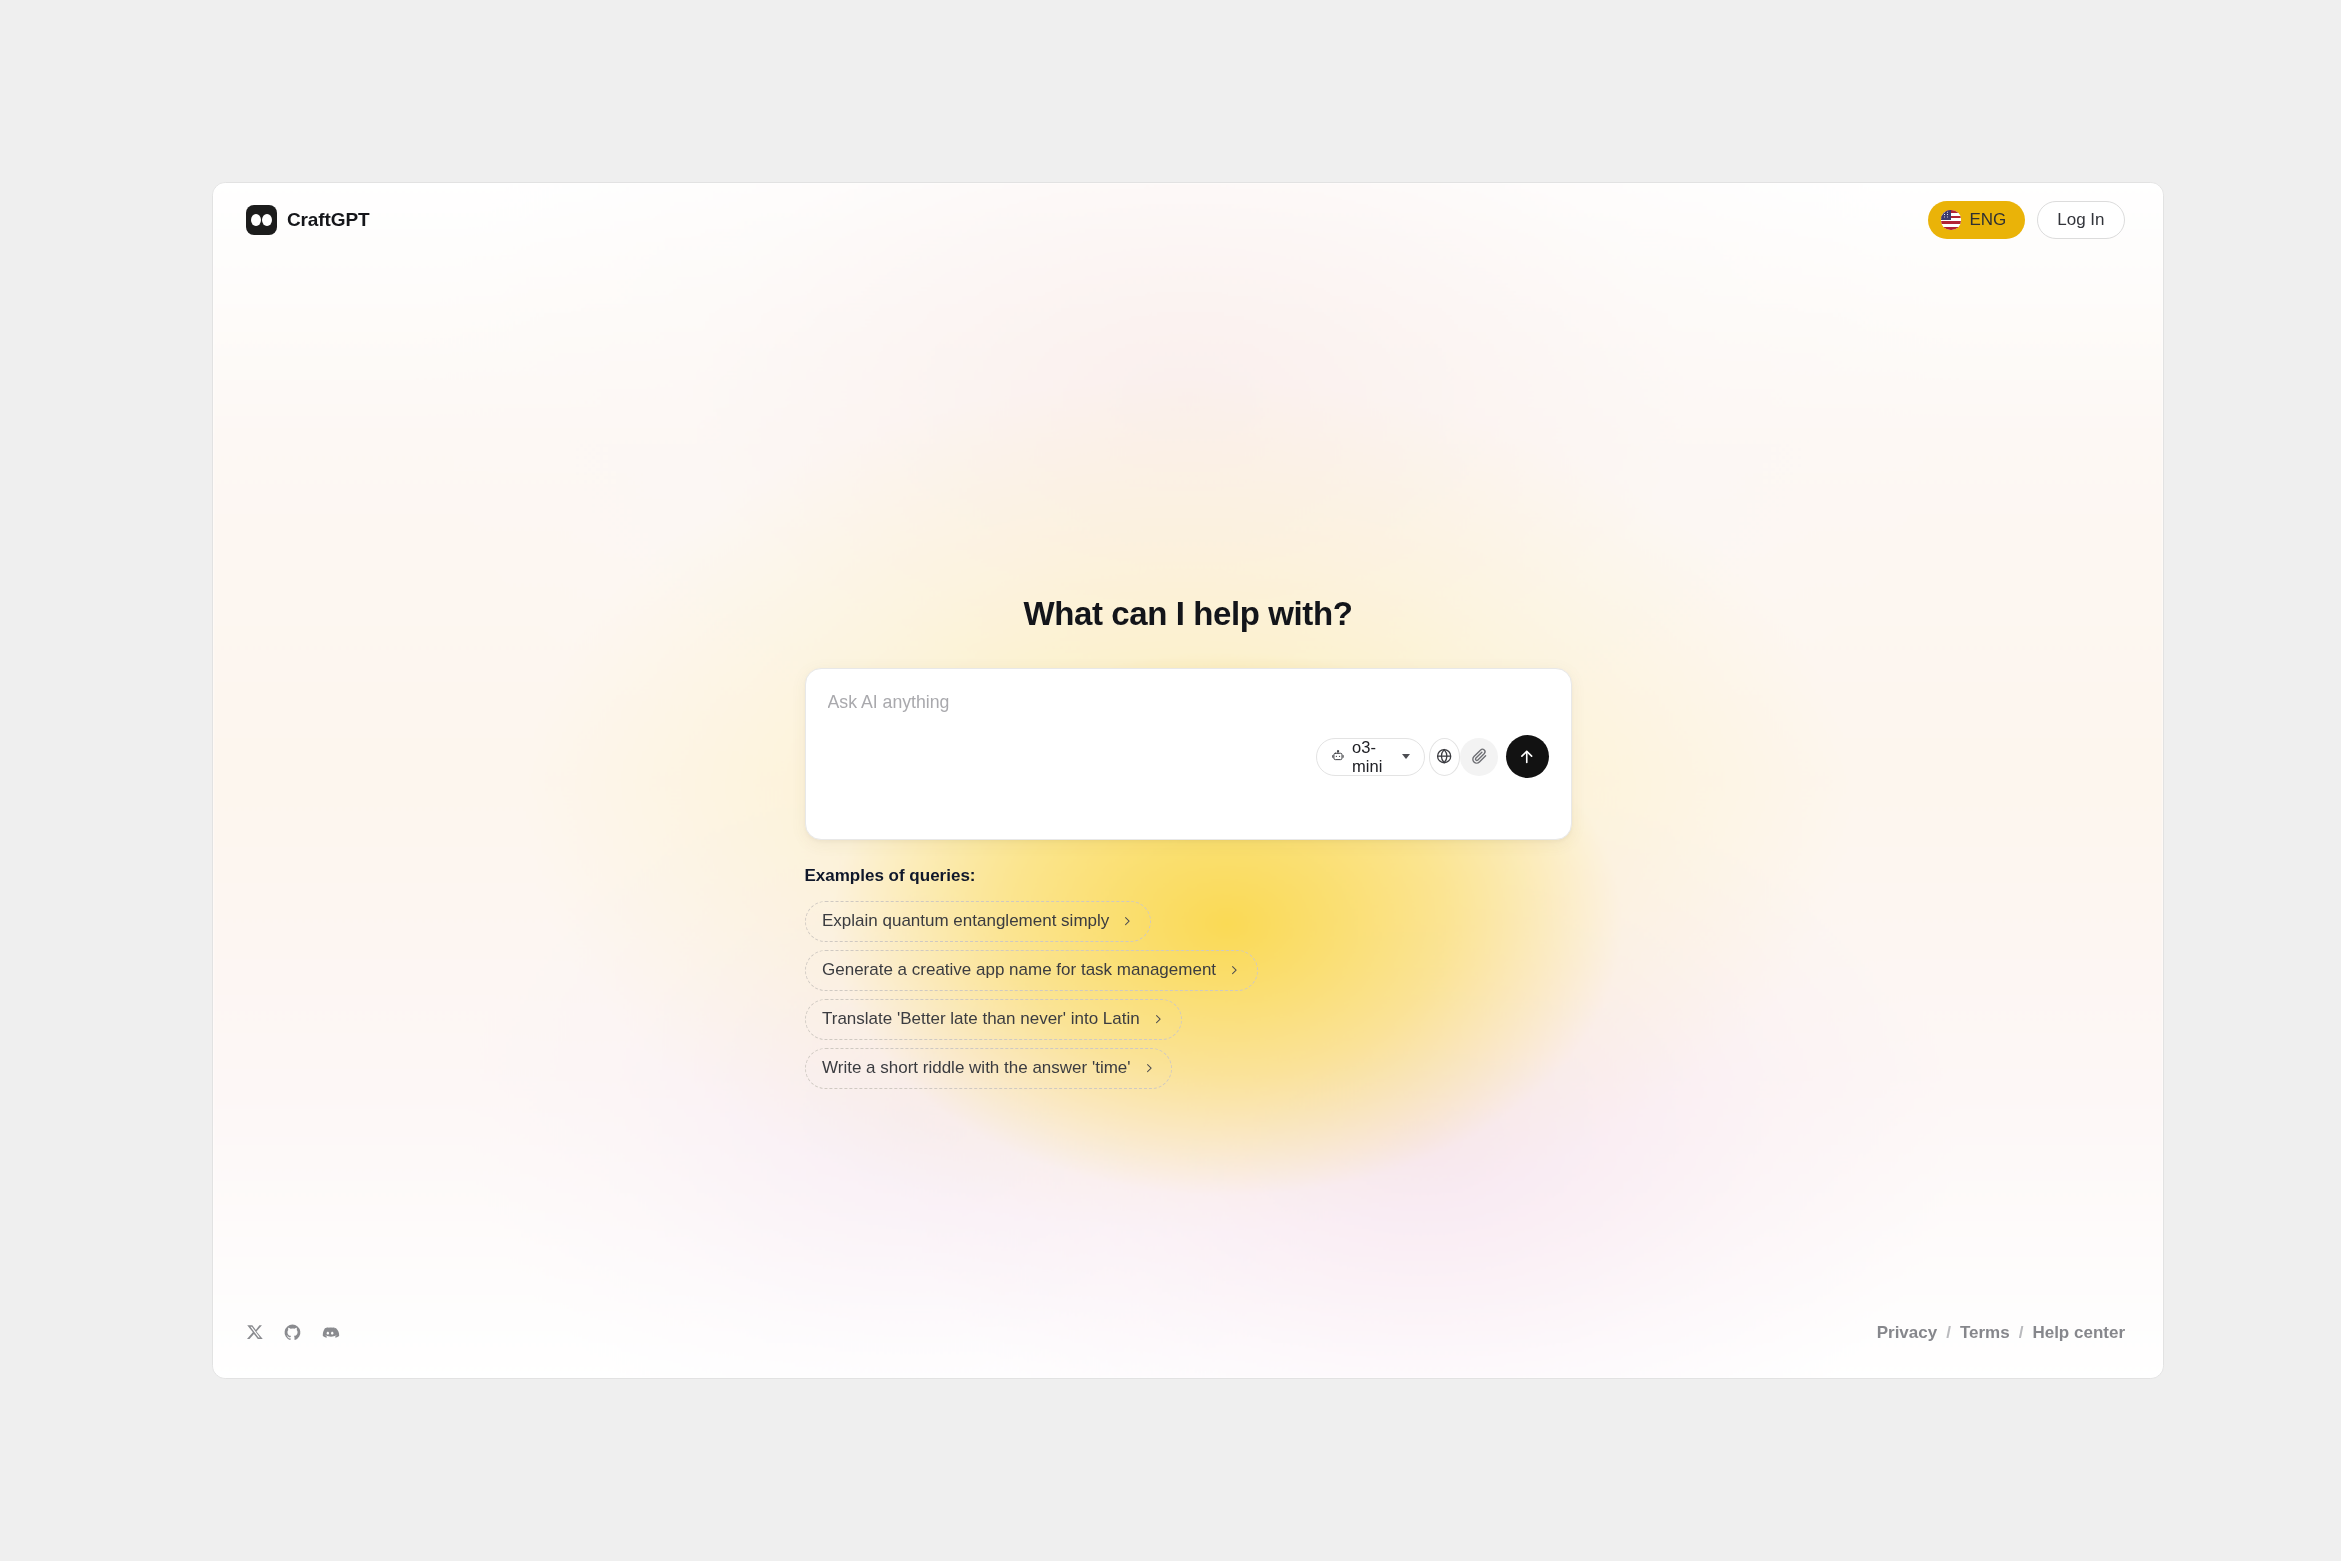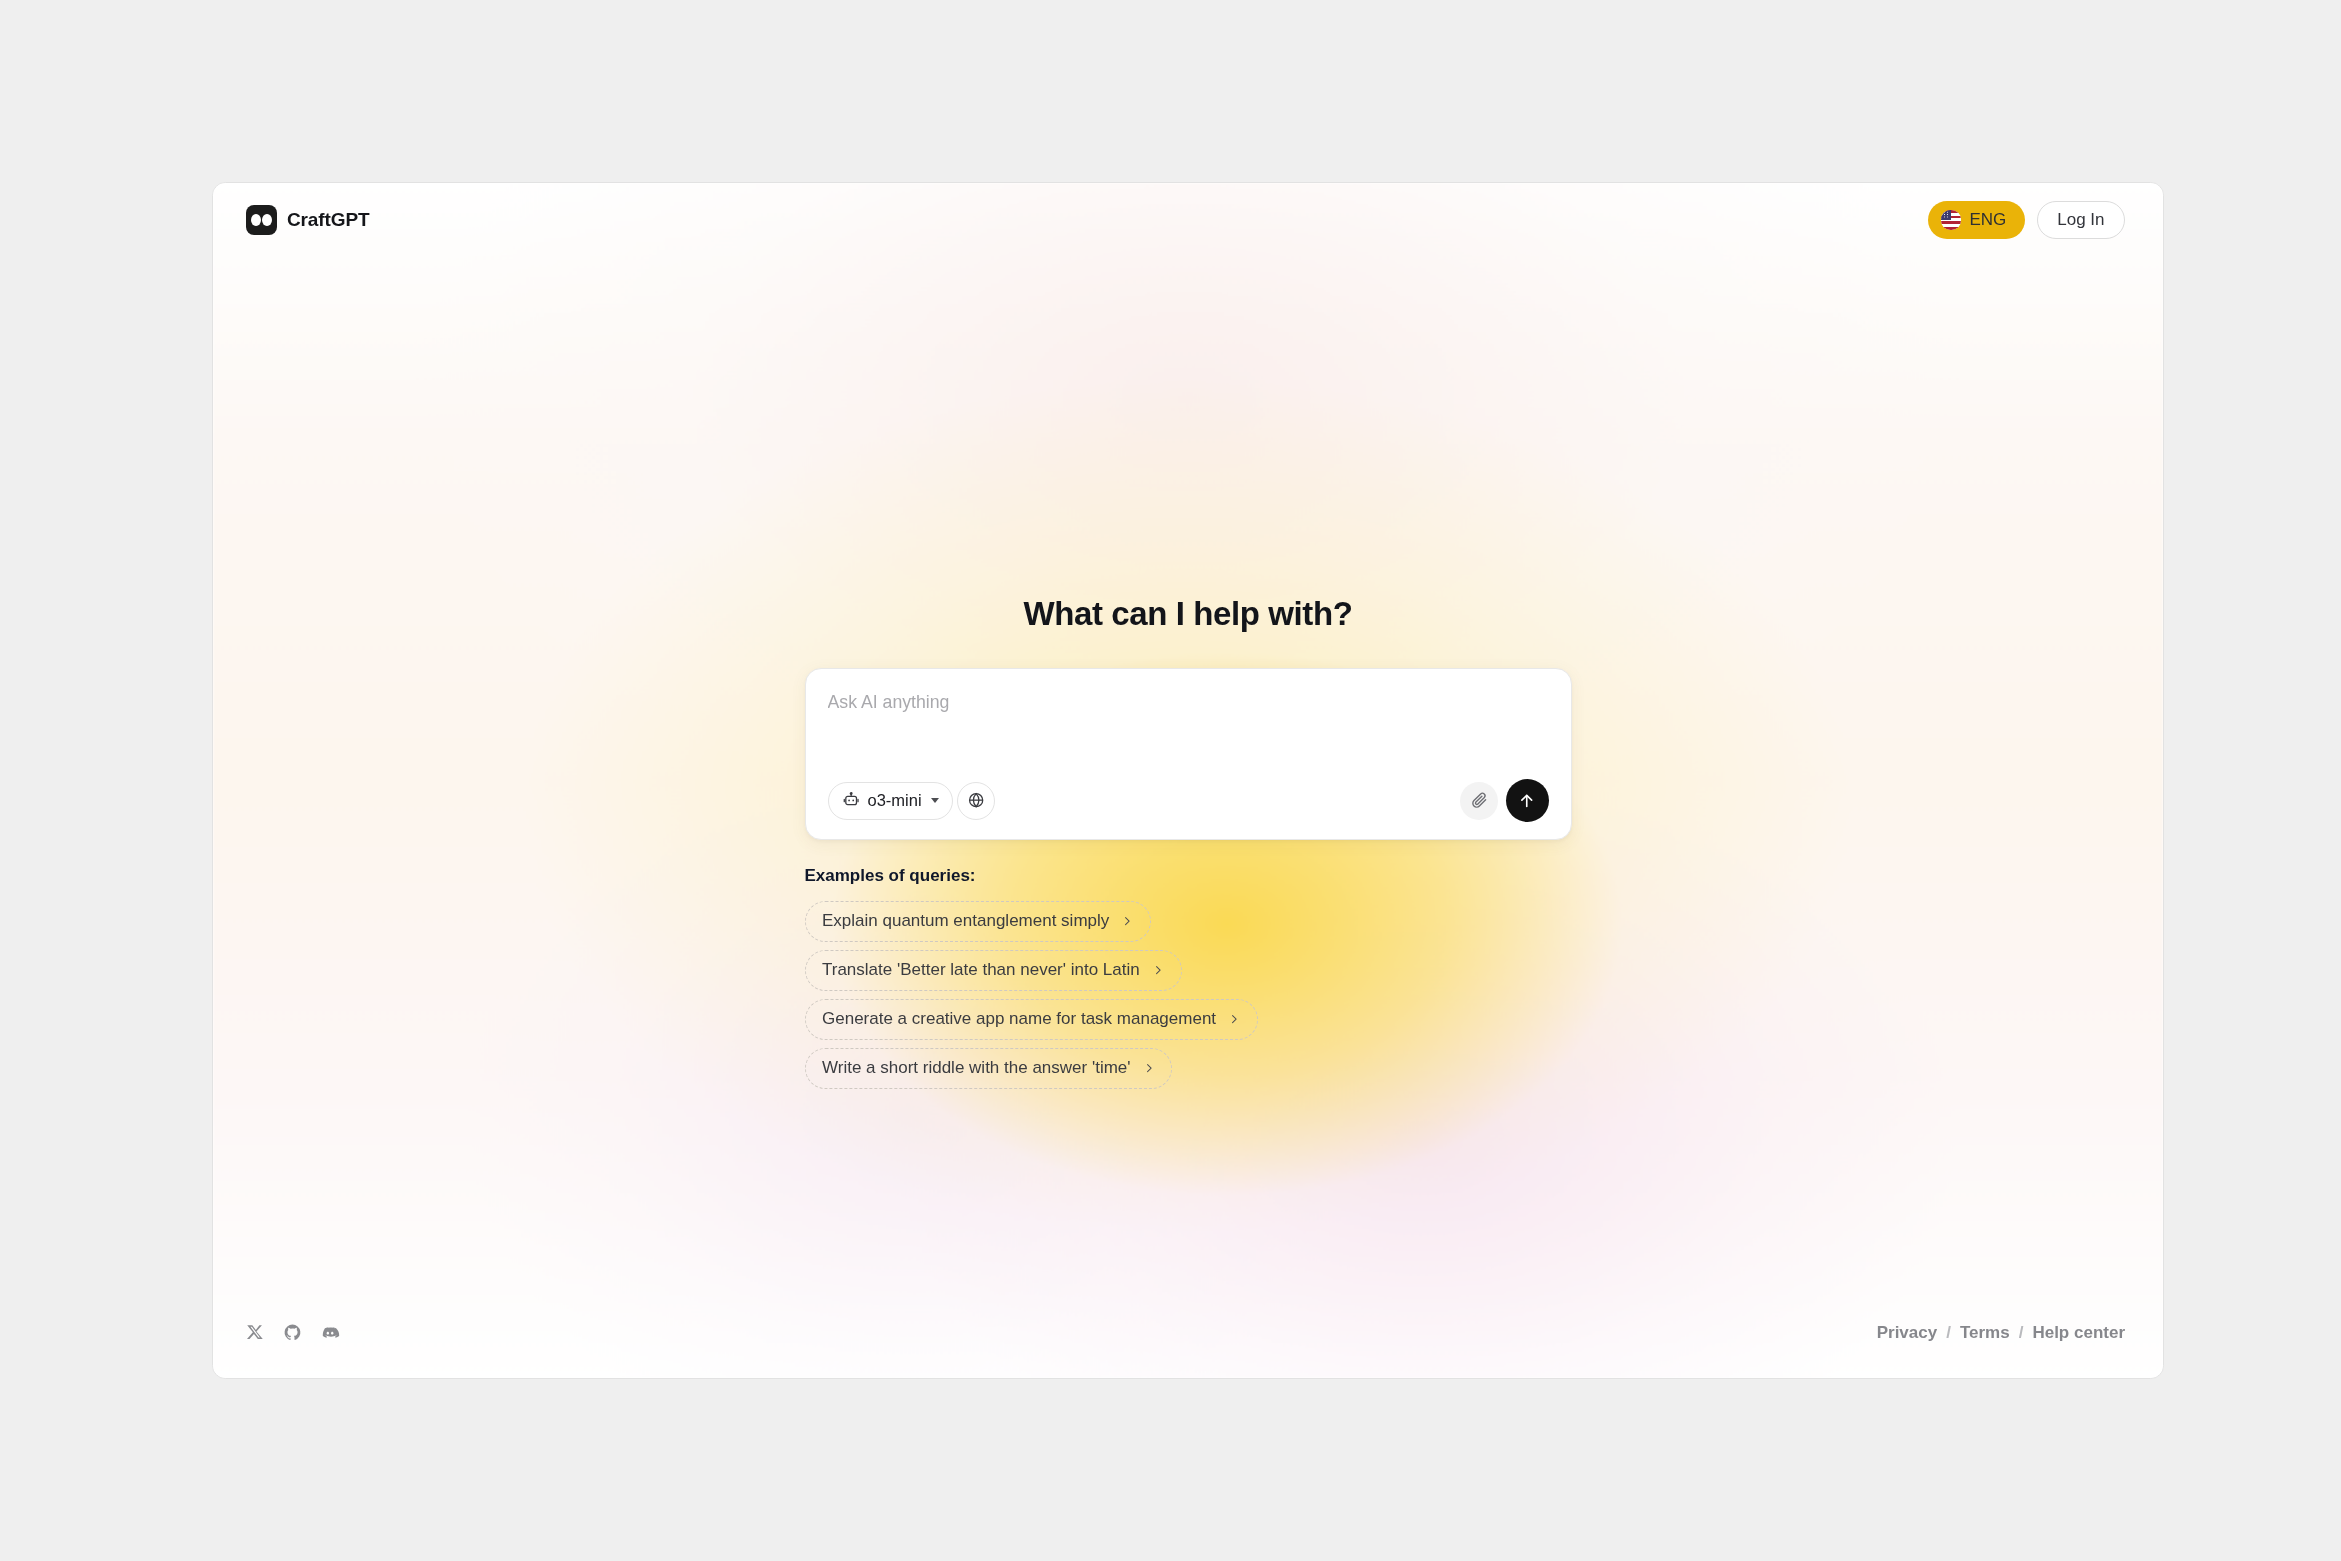--- a/index.html
+++ b/index.html
@@ -137,21 +137,20 @@
     margin-top: 35px;
     width: 767px;
     height: 172px;
     background: #ffffff;
     border: 0.6px solid #e8e8e8;
     border-radius: 16px;
     box-shadow: 0 3.7px 16px rgba(120,100,60,0.07), 0 1.2px 3.7px rgba(0,0,0,0.03);
     position: relative;
     padding: 22px 22px 17px 22px;
     display: flex;
-    flex-direction: column;
     justify-content: space-between;
   }
   .composer-input {
     border: none;
     outline: none;
     width: 100%;
     resize: none;
     font-family: "Liberation Sans", sans-serif;
     font-size: 17.7px;
     color: #1c1c1c;
@@ -350,28 +349,28 @@
       <div class="examples-title">Examples of queries:</div>
 
       <button class="chip">
         <span class="chip-label">Explain quantum entanglement simply</span>
         <svg class="chev" width="12.2" height="12.2" viewBox="0 0 24 24" fill="none" stroke="#4b4c50" stroke-width="2" stroke-linecap="round" stroke-linejoin="round">
             <path d="M9 5l7 7-7 7"></path>
           </svg>
       </button>
 
       <button class="chip">
-        <span class="chip-label">Translate 'Better late than never' into Latin</span>
+        <span class="chip-label">Generate a creative app name for task management</span>
         <svg class="chev" width="12.2" height="12.2" viewBox="0 0 24 24" fill="none" stroke="#4b4c50" stroke-width="2" stroke-linecap="round" stroke-linejoin="round">
             <path d="M9 5l7 7-7 7"></path>
           </svg>
       </button>
 
       <button class="chip">
-        <span class="chip-label">Generate a creative app name for task management</span>
+        <span class="chip-label">Translate 'Better late than never' into Latin</span>
         <svg class="chev" width="12.2" height="12.2" viewBox="0 0 24 24" fill="none" stroke="#4b4c50" stroke-width="2" stroke-linecap="round" stroke-linejoin="round">
             <path d="M9 5l7 7-7 7"></path>
           </svg>
       </button>
 
       <button class="chip">
         <span class="chip-label">Write a short riddle with the answer 'time'</span>
         <svg class="chev" width="12.2" height="12.2" viewBox="0 0 24 24" fill="none" stroke="#4b4c50" stroke-width="2" stroke-linecap="round" stroke-linejoin="round">
             <path d="M9 5l7 7-7 7"></path>
           </svg>

